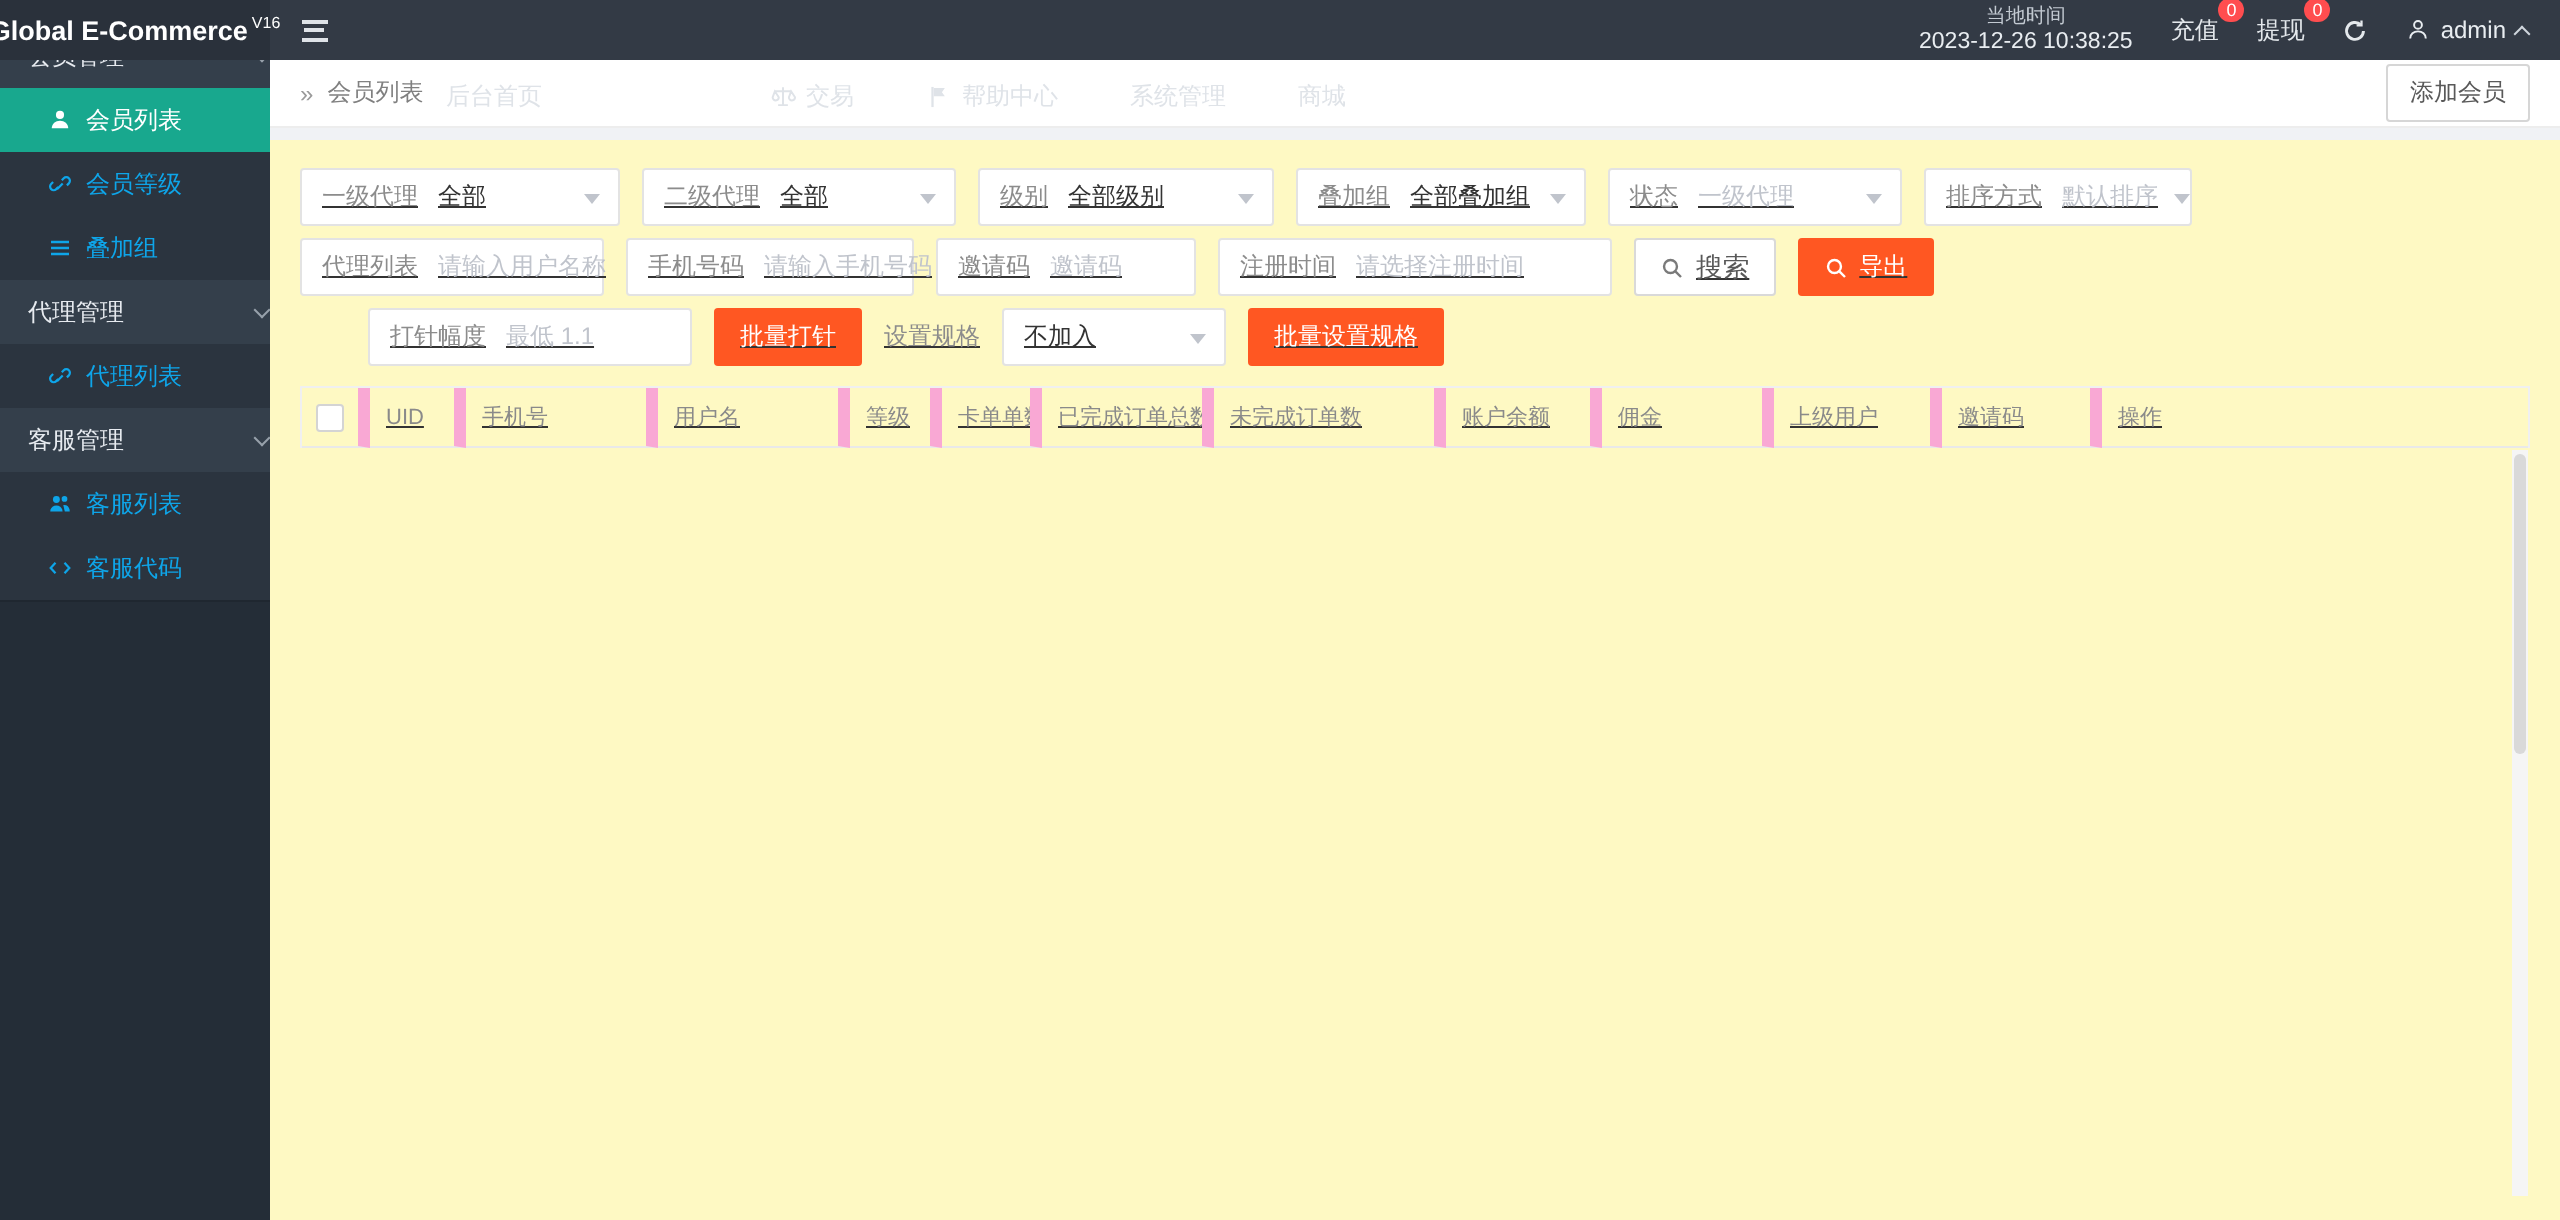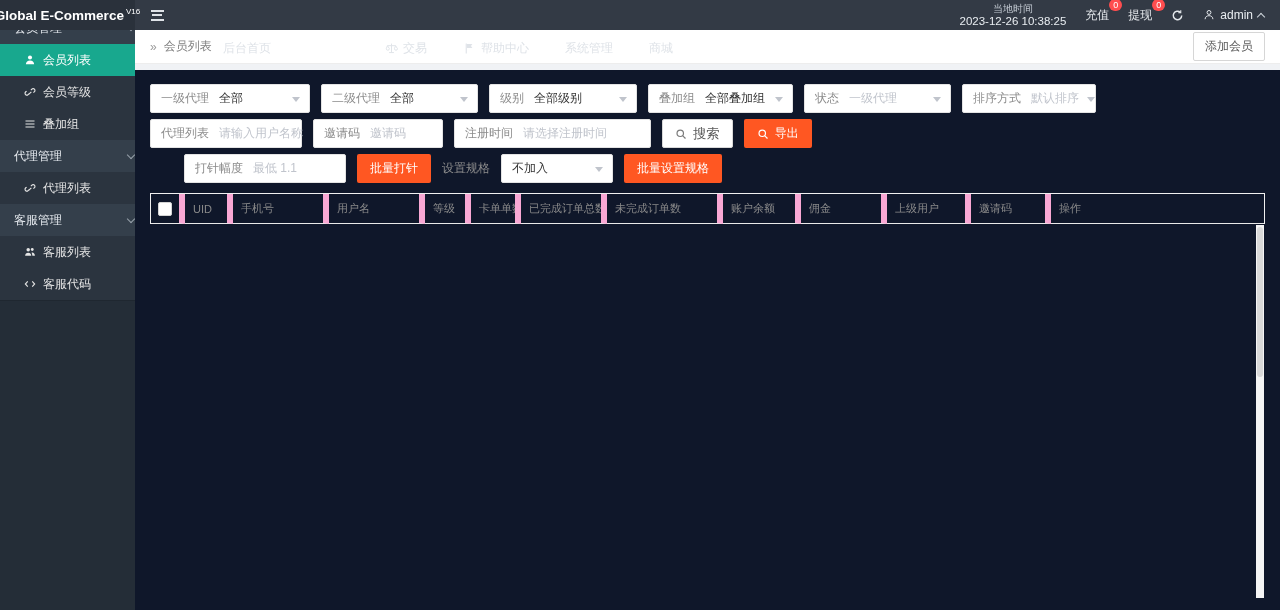--- a/index.html
+++ b/index.html
@@ -26,33 +26,33 @@
   .refresh { display:flex; cursor:pointer; }
   .refresh svg { width:13px; height:13px; }
   .user { display:flex; align-items:center; gap:5px; cursor:pointer; color:#e9edf1; }
   .user svg { width:12px; height:12px; }
   .chev-up { width:6px; height:6px; border-left:1.5px solid #cfd5dc; border-top:1.5px solid #cfd5dc; transform:rotate(45deg); margin-top:3px; }
 
   
   .sidebar { position:absolute; top:12px; left:0; width:148px; bottom:0; background:#2b343f; }
   .side-item { height:32px; display:flex; align-items:center; font-size:12px; cursor:pointer; }
   .side-group { background:#343f4b; color:#e7ebf0; padding:0 14px; justify-content:space-between; }
-  .side-child { background:#2b343f; color:#e5e5e5; padding-left:24px; gap:7px; }
+  .side-child { background:#2b343f; color:#0ea5e9; padding-left:24px; gap:7px; }
   .side-child svg { width:12px; height:12px; flex:none; }
   .side-child.active { background:#18a88e; color:#fff; }
   .chev-down { width:6px; height:6px; border-right:1.5px solid #97a1ab; border-bottom:1.5px solid #97a1ab; transform:rotate(45deg); margin-top:-3px; }
   .side-filler { position:absolute; top:288px; left:0; right:0; bottom:0; background:#242d37; border-top:1px solid #1f2730; }
 
   
   .main { position:absolute; top:30px; left:135px; right:0; bottom:0; display:flex; flex-direction:column; }
   .breadcrumb-bar { height:34px; background:#fff; display:flex; align-items:center; padding:0 15px; color:#808080; border-bottom:1px solid #ededed; flex:none; }
   .breadcrumb-bar .sym { margin-right:7px; color:#9a9a9a; }
   .add-btn { margin-left:auto; background:#fff; border:1px solid #d6d6d6; border-radius:2px; color:#595959; font-size:12px; padding:5px 11px; cursor:pointer; }
   .gapband { height:6px; background:#f0f2f5; flex:none; }
-  .panel { flex:1; background:#0f172a; padding:14px 15px 0; position:relative; overflow:hidden; }
+  .panel { flex:1; background:#fef9c3; padding:14px 15px 0; position:relative; overflow:hidden;text-decoration:underline; }
 
   
   .frow { display:flex; align-items:center; gap:11px; margin-bottom:6px; }
   .frow.last { margin-bottom:10px;margin-left:34px; }
   .fgroup { display:inline-flex; align-items:center; height:29px; border:1px solid #e3e3e3; border-radius:2px; background:#fff; cursor:pointer; flex:none; }
   .flabel { padding:0 10px; color:#8c8c8c; white-space:nowrap; }
   .fvalue { color:#333; white-space:nowrap; flex:1; }
   .fph { color:#c0c4cc; white-space:nowrap; flex:1; }
   .fcaret { width:0; height:0; border:4px solid transparent; border-top:5px solid #c0c4cc; margin:5px 9px 0 8px; flex:none; }
   .plainlabel { color:#8c8c8c; white-space:nowrap; }
@@ -242,20 +242,24 @@
         <span class="flabel">排序方式</span>
         <span class="fph">默认排序</span>
         <span class="fcaret"></span>
       </div>
     </div>
 
     <div class="frow">
       <div class="fgroup w152">
         <span class="flabel">代理列表</span>
         <span class="fph">请输入用户名称</span>
+      </div>
+      <div class="fgroup w144">
+        <span class="flabel">手机号码</span>
+        <span class="fph">请输入手机号码</span>
       </div>
       <div class="fgroup w130">
         <span class="flabel">邀请码</span>
         <span class="fph">邀请码</span>
       </div>
       <div class="fgroup w197">
         <span class="flabel">注册时间</span>
         <span class="fph">请选择注册时间</span>
       </div>
       <button class="btn-plain">

